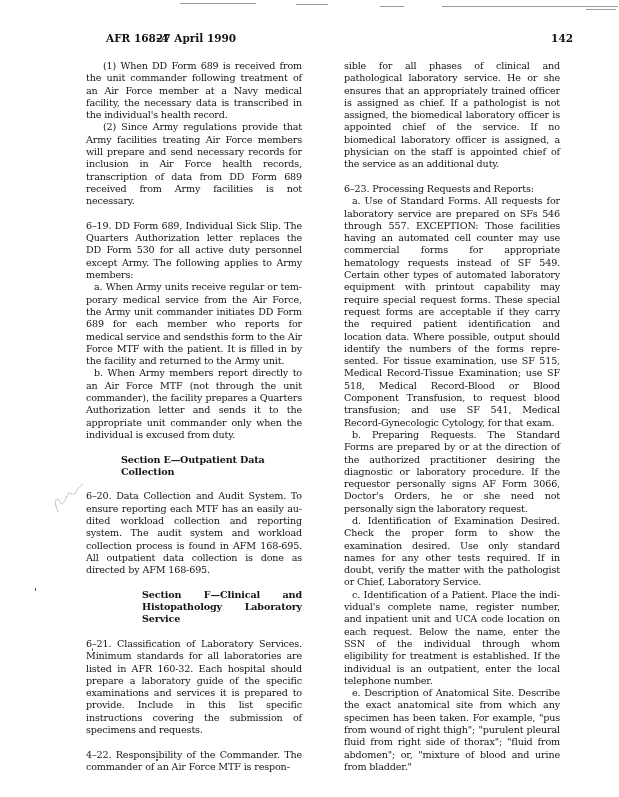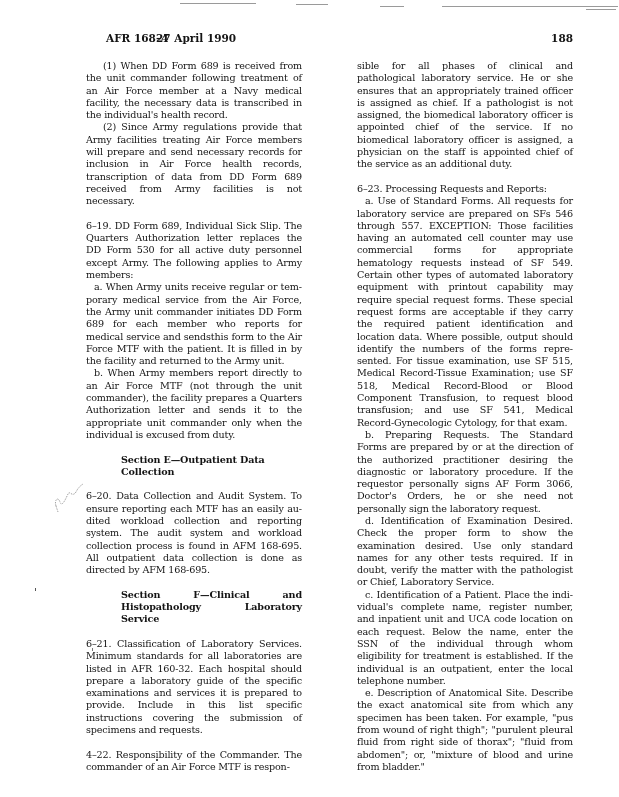--- a/index.html
+++ b/index.html
@@ -5,49 +5,49 @@
   html, body { margin: 0; padding: 0; background: #ffffff; }
   body { width: 619px; height: 797px; position: relative; overflow: hidden; font-family: "DejaVu Serif", "Liberation Serif", serif; color: #141414; }
   .scan-lines { position: absolute; top: 3px; left: 0; width: 619px; height: 8px; }
   .scan-line { position: absolute; height: 1px; background: #9a9a9a; }
   .header { position: absolute; top: 32px; left: 94px; width: 479px; height: 14px; font-weight: bold; font-size: 10.5px; }
   .header .pub { position: absolute; left: 12px; top: 0; text-align: center; }
   .header .date { position: absolute; left: 62px; top: 0; }
   .header .pageno { position: absolute; right: 0; top: 0; }
   .col { position: absolute; top: 60px; width: 216px; font-size: 9.6px; line-height: 12.3px; text-align: justify; letter-spacing: -0.15px; }
   .col.left { left: 86px; }
-  .col.right { left: 357px; }
+  .col.right { left: 344px; }
   .col p { margin: 0; hyphens: manual; }
   .col p.indent1 { text-indent: 17px; }
   .col p.indent2 { text-indent: 8px; }
   .col p.gap { margin-top: 12.3px; }
   .col .b { font-weight: normal; }
   .col .sec { font-weight: bold; margin-top: 12.3px; text-align: left; padding-left: 35px; }
-  .col .sec.just { text-align: justify; text-align-last: left; }
+  .col .sec.just { text-align: justify; text-align-last: left; margin-left: 21px; }
   .mark { position: absolute; }
   .scribble { left: 50px; top: 476px; width: 40px; height: 40px; }
   .dot1 { left: 35px; top: 588px; width: 1px; height: 3px; background: #555; }
   .dot2 { left: 156px; top: 759px; width: 2px; height: 2px; background: #555; }
   .dot3 { left: 92px; top: 648px; width: 1px; height: 3px; background: #777; }
 </style>
 </head>
 <body>
 
 <div class="scan-lines">
   <div class="scan-line" style="left:180px;width:76px;top:0px;"></div>
   <div class="scan-line" style="left:296px;width:32px;top:1px;"></div>
   <div class="scan-line" style="left:380px;width:24px;top:3px;"></div>
   <div class="scan-line" style="left:442px;width:176px;top:3px;"></div>
   <div class="scan-line" style="left:586px;width:30px;top:6px;"></div>
 </div>
 
 <div class="header">
   <span class="pub">AFR 168–4</span>
   <span class="date">27 April 1990</span>
-  <span class="pageno">188</span>
+  <span class="pageno">142</span>
 </div>
 
 <div class="col left">
   <p class="indent1">(1) When DD Form 689 is received from the unit commander following treatment of an Air Force member at a Navy medical facility, the necessary data is transcribed in the individual's health record.</p>
   <p class="indent1">(2) Since Army regulations provide that Army facilities treating Air Force members will prepare and send necessary records for inclu­sion in Air Force health records, transcription of data from DD Form 689 received from Army facilities is not necessary.</p>
 
   <p class="gap"><span class="b">6–19. DD Form 689, Individual Sick Slip.</span><span> The Quarters Authorization letter re­places the DD Form 530 for all active duty per­sonnel except Army. The following applies to Army members:</span></p>
   <p class="indent2">a. When Army units receive regular or tem­porary medical service from the Air Force, the Army unit commander initiates DD Form 689 for each member who reports for medical ser­vice and sendsthis form to the Air Force MTF with the patient. It is filled in by the facility and returned to the Army unit.</p>
   <p class="indent2">b. When Army members report directly to an Air Force MTF (not through the unit command­er), the facility prepares a Quarters Authoriza­tion letter and sends it to the appropriate unit commander only when the individual is excused from duty.</p>
 

